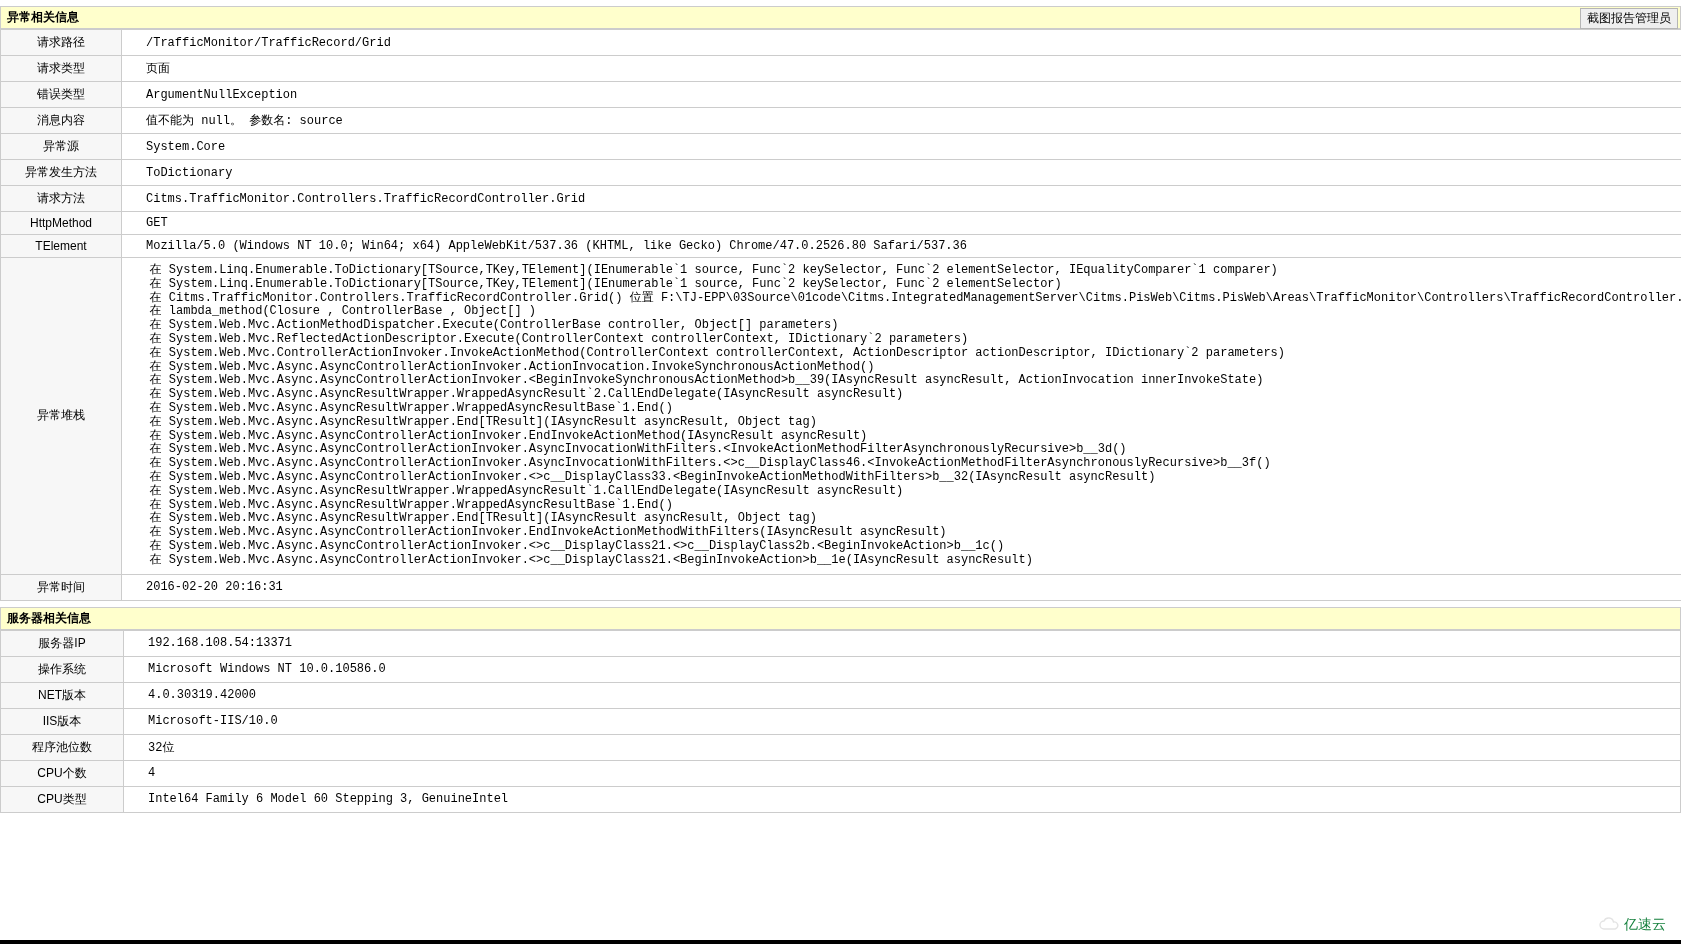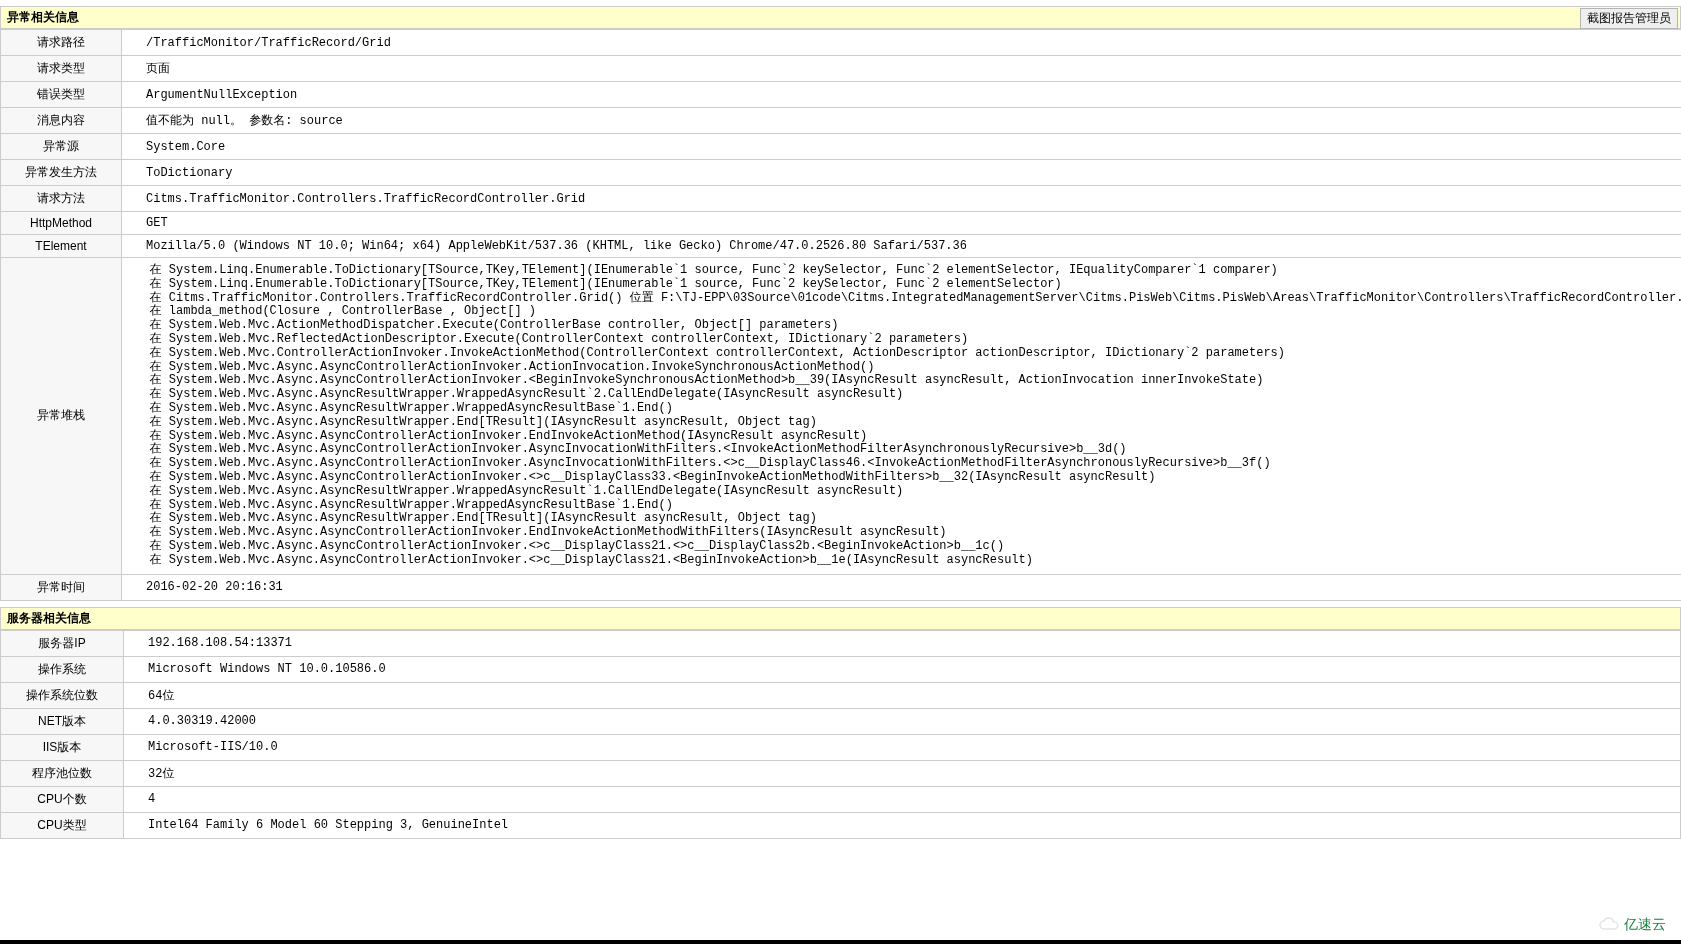--- a/index.html
+++ b/index.html
@@ -163,24 +163,20 @@
   <tbody>
       <tr>
     <td class="label">服务器IP</td>
     <td class="value">192.168.108.54:13371</td>
   </tr>
   <tr>
     <td class="label">操作系统</td>
     <td class="value">Microsoft Windows NT 10.0.10586.0</td>
   </tr>
   <tr>
-    <td class="label">操作系统位数</td>
-    <td class="value">64位</td>
-  </tr>
-  <tr>
     <td class="label">NET版本</td>
     <td class="value">4.0.30319.42000</td>
   </tr>
   <tr>
     <td class="label">IIS版本</td>
     <td class="value">Microsoft-IIS/10.0</td>
   </tr>
   <tr>
     <td class="label">程序池位数</td>
     <td class="value">32位</td>

